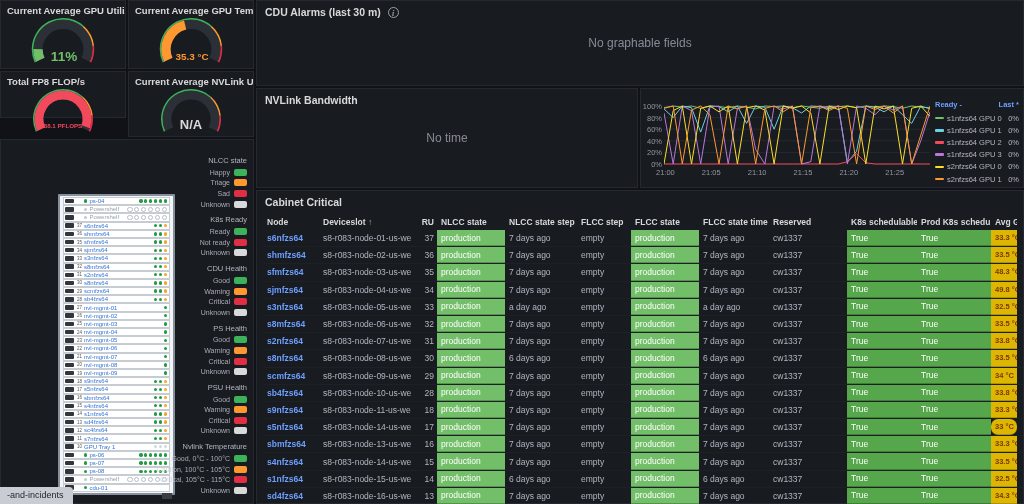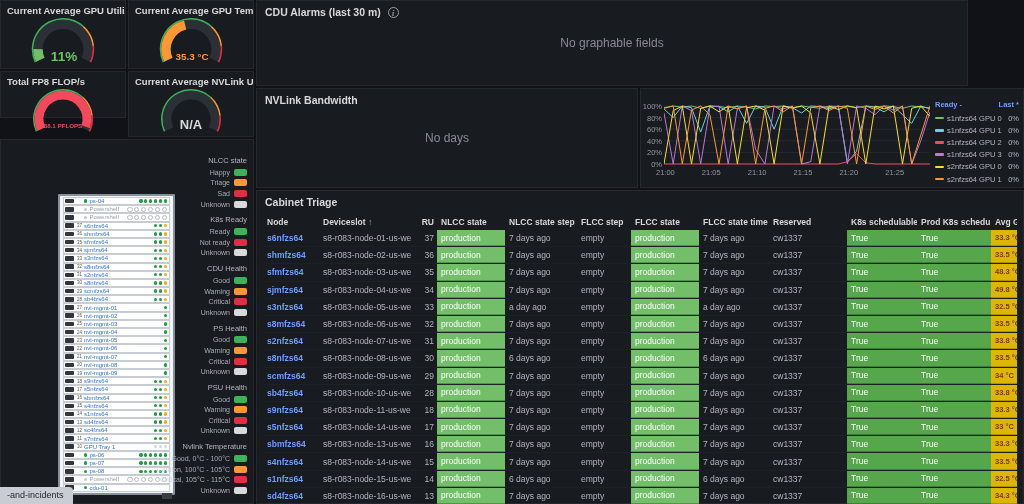--- a/index.html
+++ b/index.html
@@ -15,21 +15,21 @@
   #p-temp{left:128px;top:0;width:126px;height:69px;}
   #p-fp8{left:0;top:71px;width:126px;height:47px;}
   #p-nvl{left:128px;top:71px;width:126px;height:66px;}
   .gauge .ptitle{font-size:9.5px;padding:4px 6px;}
   .gsvg{display:block;margin:-2px auto 0 auto;}
   .g-track{fill:none;stroke:#2b2f36;stroke-width:9;}
   .g-fill{fill:none;stroke-width:9;}
   .g-ring{fill:none;stroke-width:2;}
   .g-value{font-family:"Liberation Sans",sans-serif;font-weight:700;}
   
-  #p-cdu{left:256px;top:0;width:712px;height:86px;}
+  #p-cdu{left:256px;top:0;width:768px;height:86px;}
   #p-nvbw{left:256px;top:88px;width:382px;height:100px;}
   #p-gpuu{left:640px;top:88px;width:384px;height:100px;}
   #p-cab{left:0;top:139px;width:254px;height:365px;}
   #p-det{left:256px;top:190px;width:768px;height:314px;}
   .info-icon{width:11px;height:11px;border:1px solid #9aa0a6;border-radius:50%;color:#9aa0a6;
     font-size:8px;line-height:11px;text-align:center;box-sizing:border-box;font-style:italic;
     font-family:"Liberation Serif",serif;}
   
   .ylab{position:absolute;font-size:7.5px;color:rgba(204,204,220,.68);text-align:right;width:20px;}
   .xlab{position:absolute;font-size:7.5px;color:rgba(204,204,220,.68);}
@@ -134,21 +134,21 @@
       <span>CDU Alarms (last 30 m)</span>
       <span class="info-icon">i</span>
     </div>
     <div class="empty-msg">No graphable fields</div>
   </div>
 
   <div class="panel" id="p-nvbw">
     <div class="ptitle">
         <span>NVLink Bandwidth</span>
       </div>
-    <div class="empty-msg">No days</div>
+    <div class="empty-msg">No time</div>
   </div>
 
   <div class="panel" id="p-gpuu">
     <div id="chart-ylabels">
         <div class="ylab" style="left: 1px; top: 13px;">100%</div>
         <div class="ylab" style="left: 1px; top: 24.6px;">80%</div>
         <div class="ylab" style="left: 1px; top: 36.2px;">60%</div>
         <div class="ylab" style="left: 1px; top: 47.8px;">40%</div>
         <div class="ylab" style="left: 1px; top: 59.4px;">20%</div>
         <div class="ylab" style="left: 1px; top: 71px;">0%</div>
@@ -684,21 +684,21 @@
         </div>
         <div class="lg-item">
           <span class="lg-label">Unknown</span>
           <span class="lg-chip" style="background: rgb(216, 217, 218);"></span>
         </div>
       </div>
   </div>
 
   <div class="panel" id="p-det">
     <div class="ptitle">
-        <span>Cabinet Triage</span>
+        <span>Cabinet Critical</span>
       </div>
     <div id="det-head">
         <div class="hc">Node</div>
         <div class="hc"><span>Deviceslot</span><span style="color: rgb(154, 160, 166);"> ↑</span></div>
         <div class="hc num">RU</div>
         <div class="hc">NLCC state</div>
         <div class="hc">NLCC state step</div>
         <div class="hc">FLCC step</div>
         <div class="hc">FLCC state</div>
         <div class="hc">FLCC state time</div>
@@ -867,21 +867,21 @@
           <div class="cell ">s8-r083-node-14-us-we</div>
           <div class="cell num">17</div>
           <div class="cell state" style="background: rgb(115, 191, 105);">production</div>
           <div class="cell ">7 days ago</div>
           <div class="cell ">empty</div>
           <div class="cell state" style="background: rgb(115, 191, 105);">production</div>
           <div class="cell ">7 days ago</div>
           <div class="cell ">cw1337</div>
           <div class="cell sched" style="background: rgb(86, 166, 75);">True</div>
           <div class="cell sched" style="background: rgb(86, 166, 75);">True</div>
-          <div class="cell gold" style="background: rgb(220, 182, 1); color: rgb(125, 54, 8);">33 °C</div>
+          <div class="cell gold" style="background: rgb(220, 182, 1); color: rgb(125, 54, 8); border-radius: 7px;">33 °C</div>
         </div>
         <div class="det-row">
           <div class="cell link" style="color: rgb(110, 159, 255);">sbmfzs64</div>
           <div class="cell ">s8-r083-node-13-us-we</div>
           <div class="cell num">16</div>
           <div class="cell state" style="background: rgb(115, 191, 105);">production</div>
           <div class="cell ">7 days ago</div>
           <div class="cell ">empty</div>
           <div class="cell state" style="background: rgb(115, 191, 105);">production</div>
           <div class="cell ">7 days ago</div>

